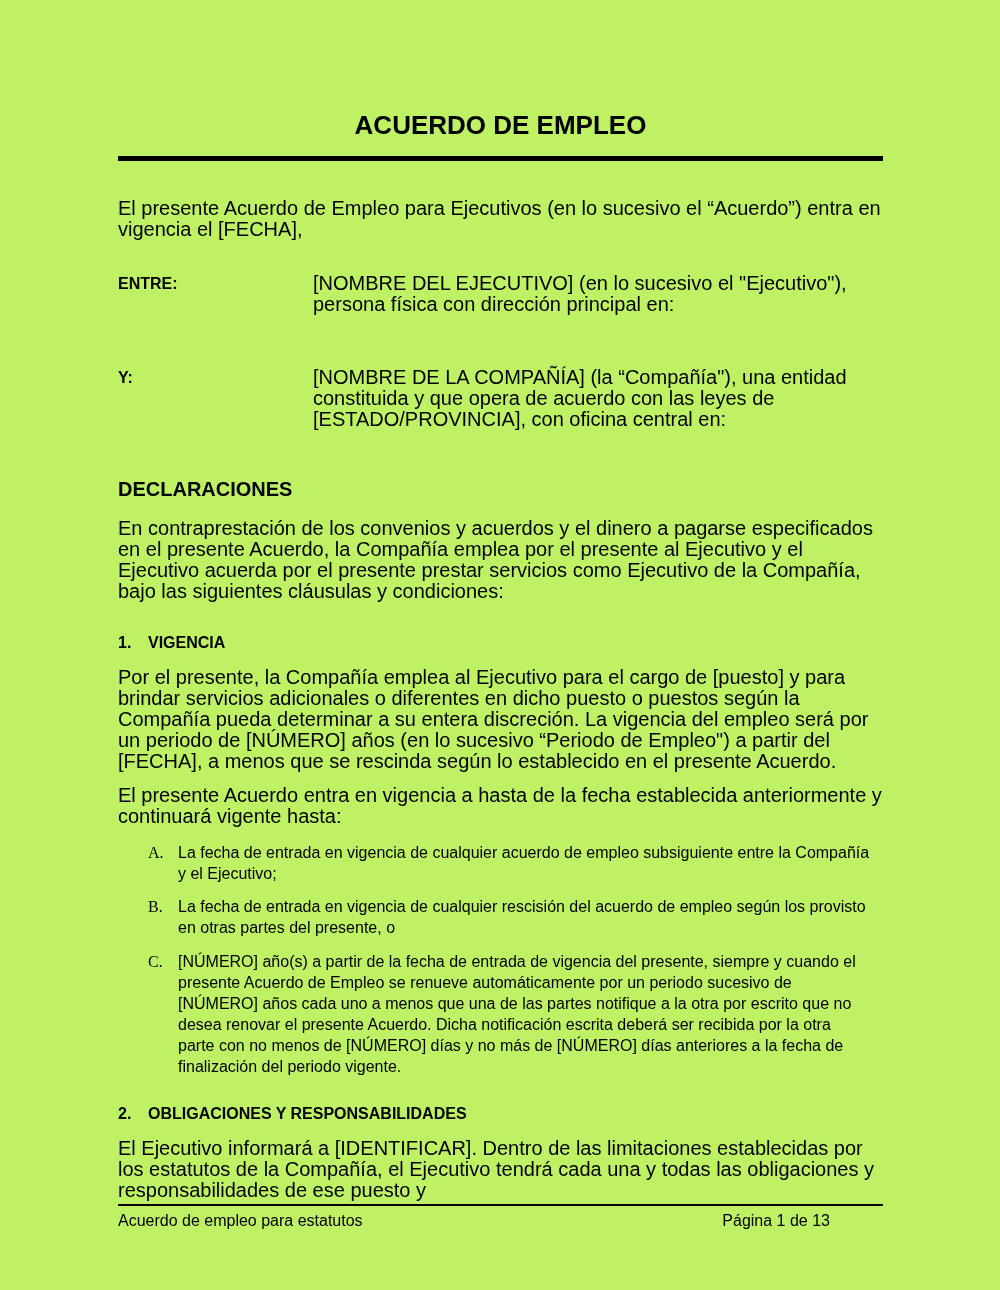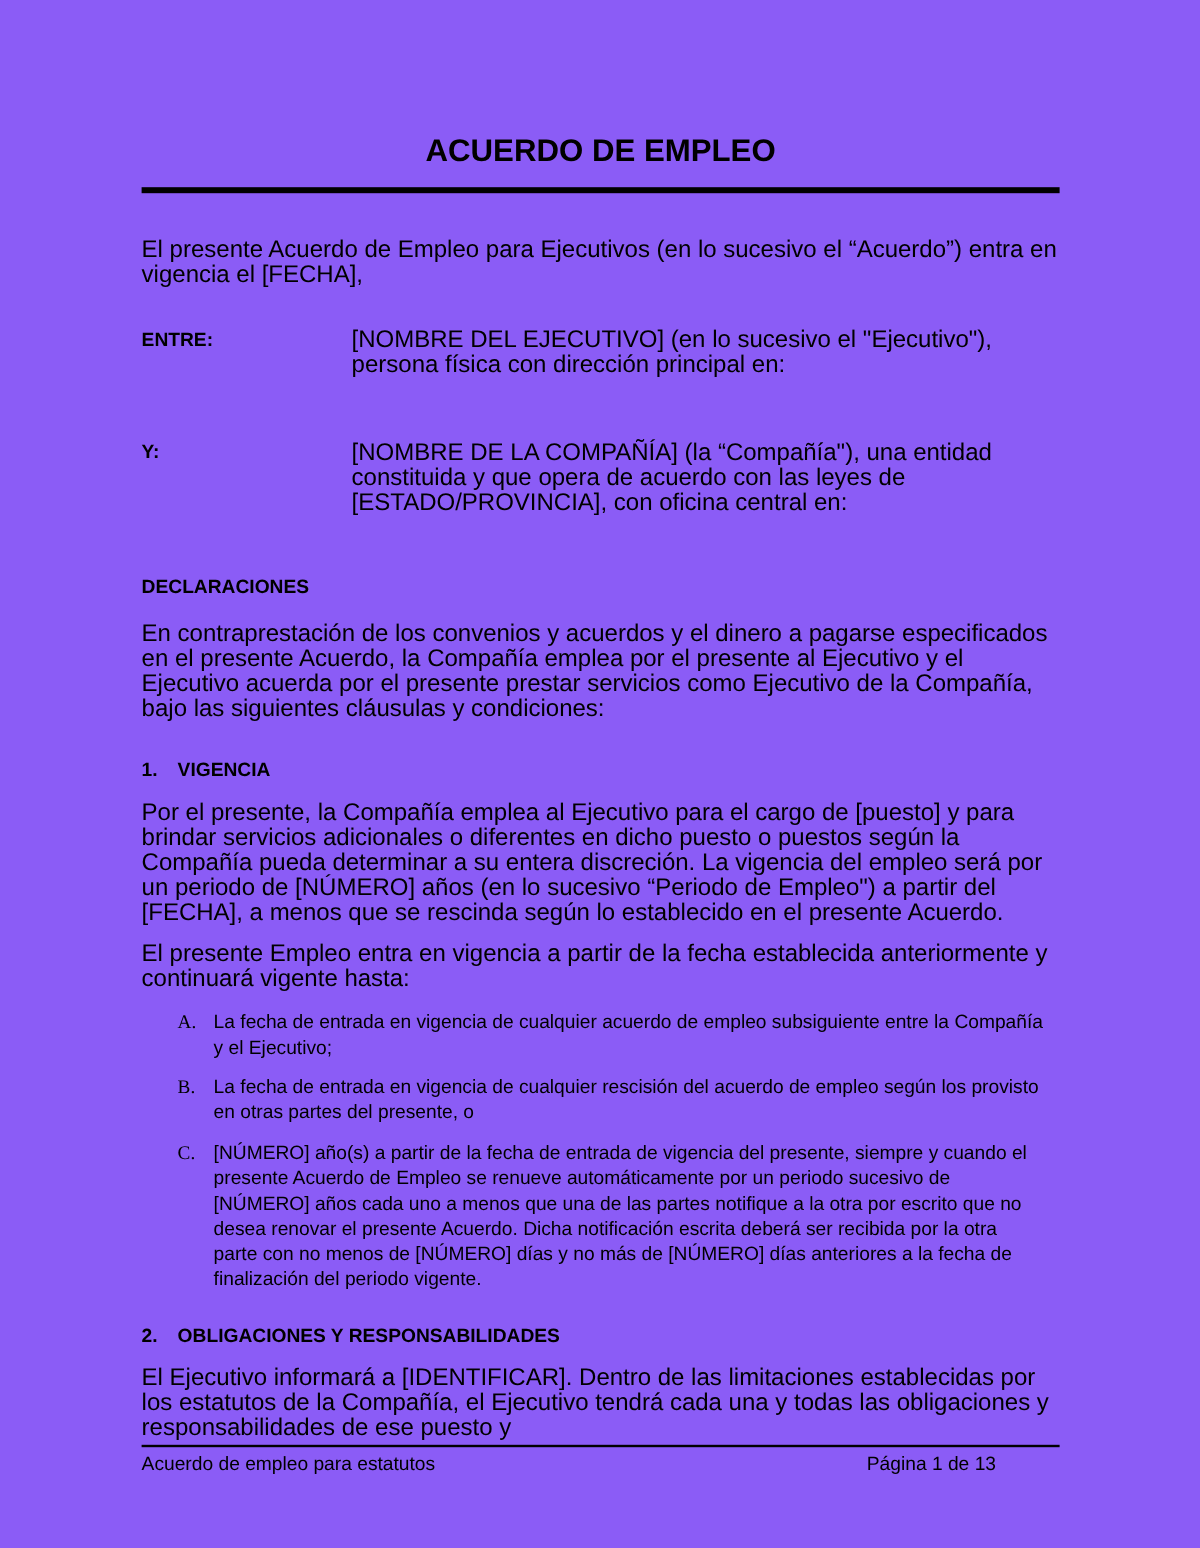--- a/index.html
+++ b/index.html
@@ -1,20 +1,20 @@
 <!DOCTYPE html>
 <html><head>
 <meta charset="utf-8">
 <style>
   html, body { margin: 0; padding: 0; background: #ffffff; }
   .page {
     position: relative;
     width: 1000px;
     height: 1290px;
-    background: #8b5cf6;
+    background: #bef264;
     color: #000000;
     font-family: "Liberation Sans", sans-serif;
     overflow: hidden;
   }
   .content {
     position: absolute;
     left: 118px;
     top: 0;
     width: 765px;
   }
@@ -34,29 +34,30 @@
     margin: 0;
     font-size: 20px;
     line-height: 21px;
   }
   .intro { margin-top: 37px; }
   .party-row {
     display: grid;
     grid-template-columns: 175px 575px;
     font-size: 16px;
     line-height: 21px;
+    gap: 20px;
   }
   .party-entre { margin-top: 33px; }
   .party-y { margin-top: 52px; }
   .party-label { font-weight: bold; }
   .party-name { font-weight: normal; }
   .decl-heading {
     margin-top: 49px;
     font-weight: bold;
-    font-size: 16px;
+    font-size: 20px;
     line-height: 21px;
   }
   .decl-body { margin-top: 18px; }
   .section-heading {
     display: grid;
     grid-template-columns: 30px 1fr;
     font-weight: bold;
     font-size: 16px;
     line-height: 21px;
   }
@@ -127,21 +128,21 @@
 
     <p class="body-text decl-body">En contraprestación de los convenios y acuerdos y el dinero a pagarse especificados en el presente Acuerdo, la Compañía emplea por el presente al Ejecutivo y el Ejecutivo acuerda por el presente prestar servicios como Ejecutivo de la Compañía, bajo las siguientes cláusulas y condiciones:</p>
 
     <div class="section-heading sec1-heading">
       <span>1.</span>
       <span>VIGENCIA</span>
     </div>
 
     <p class="body-text sec1-p1">Por el presente, la Compañía emplea al Ejecutivo para el cargo de [puesto] y para brindar servicios adicionales o diferentes en dicho puesto o puestos según la Compañía pueda determinar a su entera discreción. La vigencia del empleo será por un periodo de [NÚMERO] años (en lo sucesivo “Periodo de Empleo") a partir del [FECHA], a menos que se rescinda según lo establecido en el presente Acuerdo.</p>
 
-    <p class="body-text sec1-p2">El presente Empleo entra en vigencia a partir de la fecha establecida anteriormente y continuará vigente hasta:</p>
+    <p class="body-text sec1-p2">El presente Acuerdo entra en vigencia a hasta de la fecha establecida anteriormente y continuará vigente hasta:</p>
 
     <div class="list-item item-a">
       <span class="list-marker">A.</span>
       <span>La fecha de entrada en vigencia de cualquier acuerdo de empleo subsiguiente entre la Compañía y el Ejecutivo;</span>
     </div>
 
     <div class="list-item item-b">
       <span class="list-marker">B.</span>
       <span>La fecha de entrada en vigencia de cualquier rescisión del acuerdo de empleo según los provisto en otras partes del presente, o</span>
     </div>

